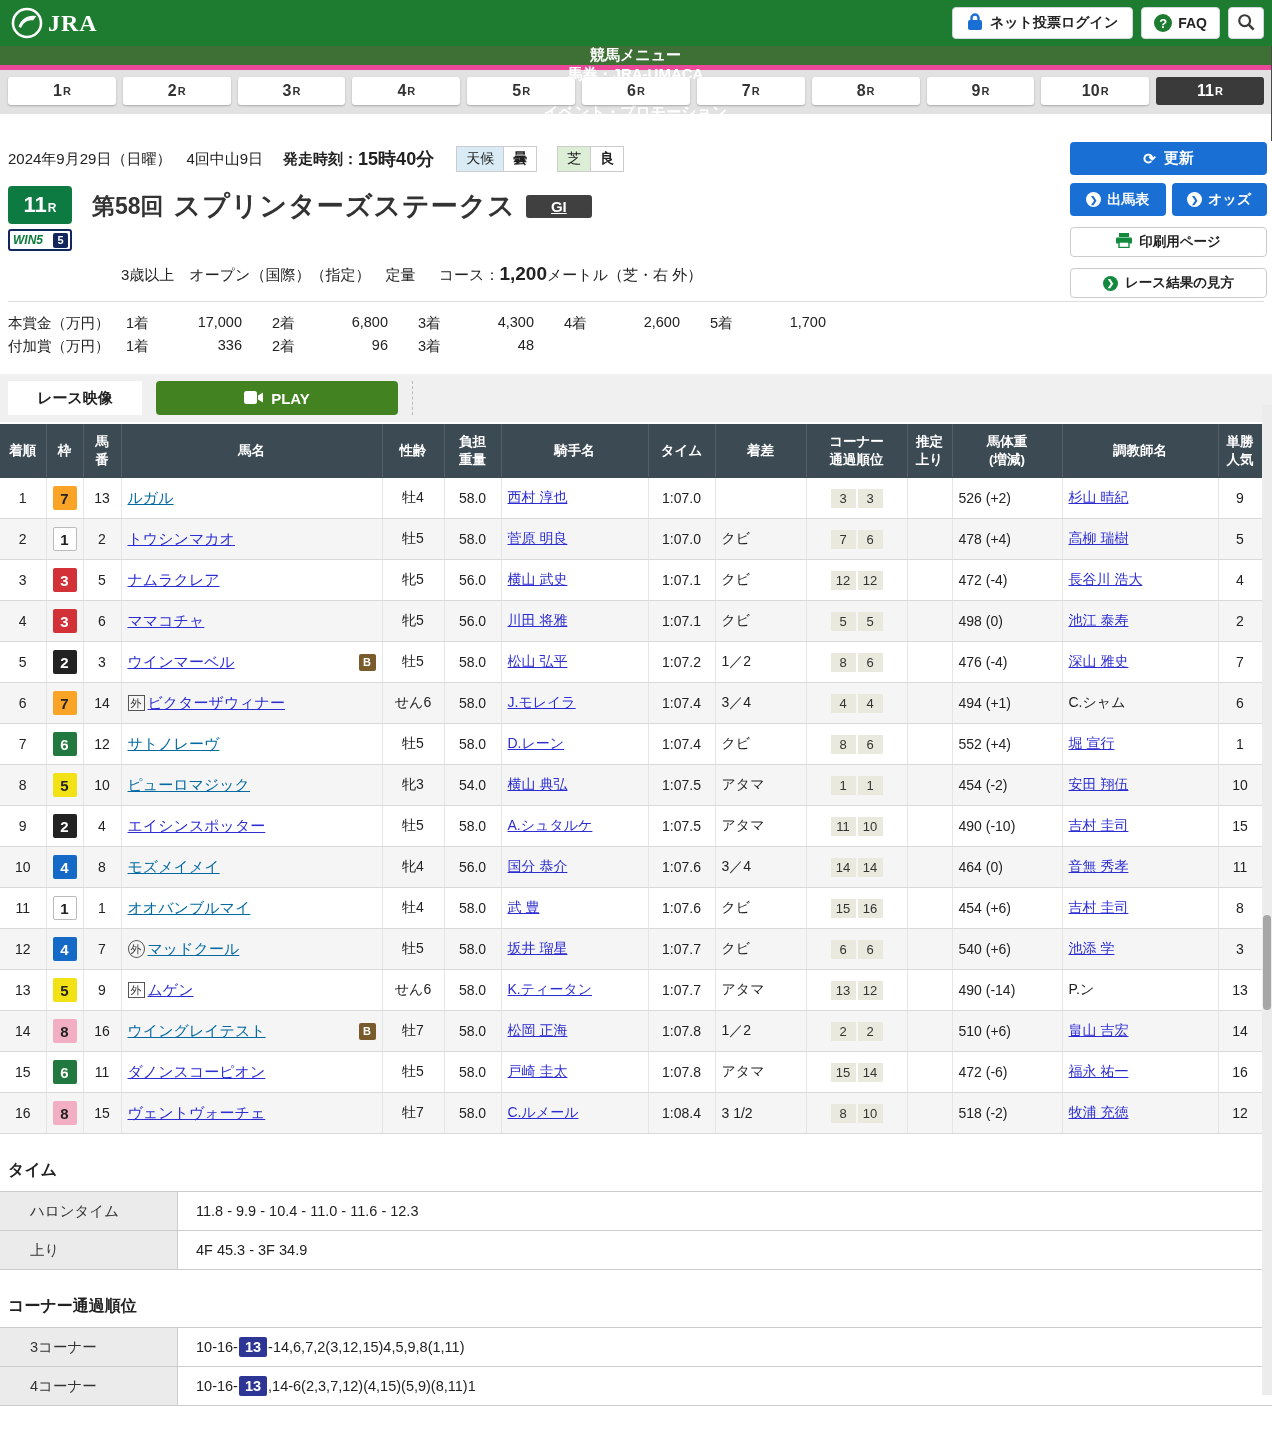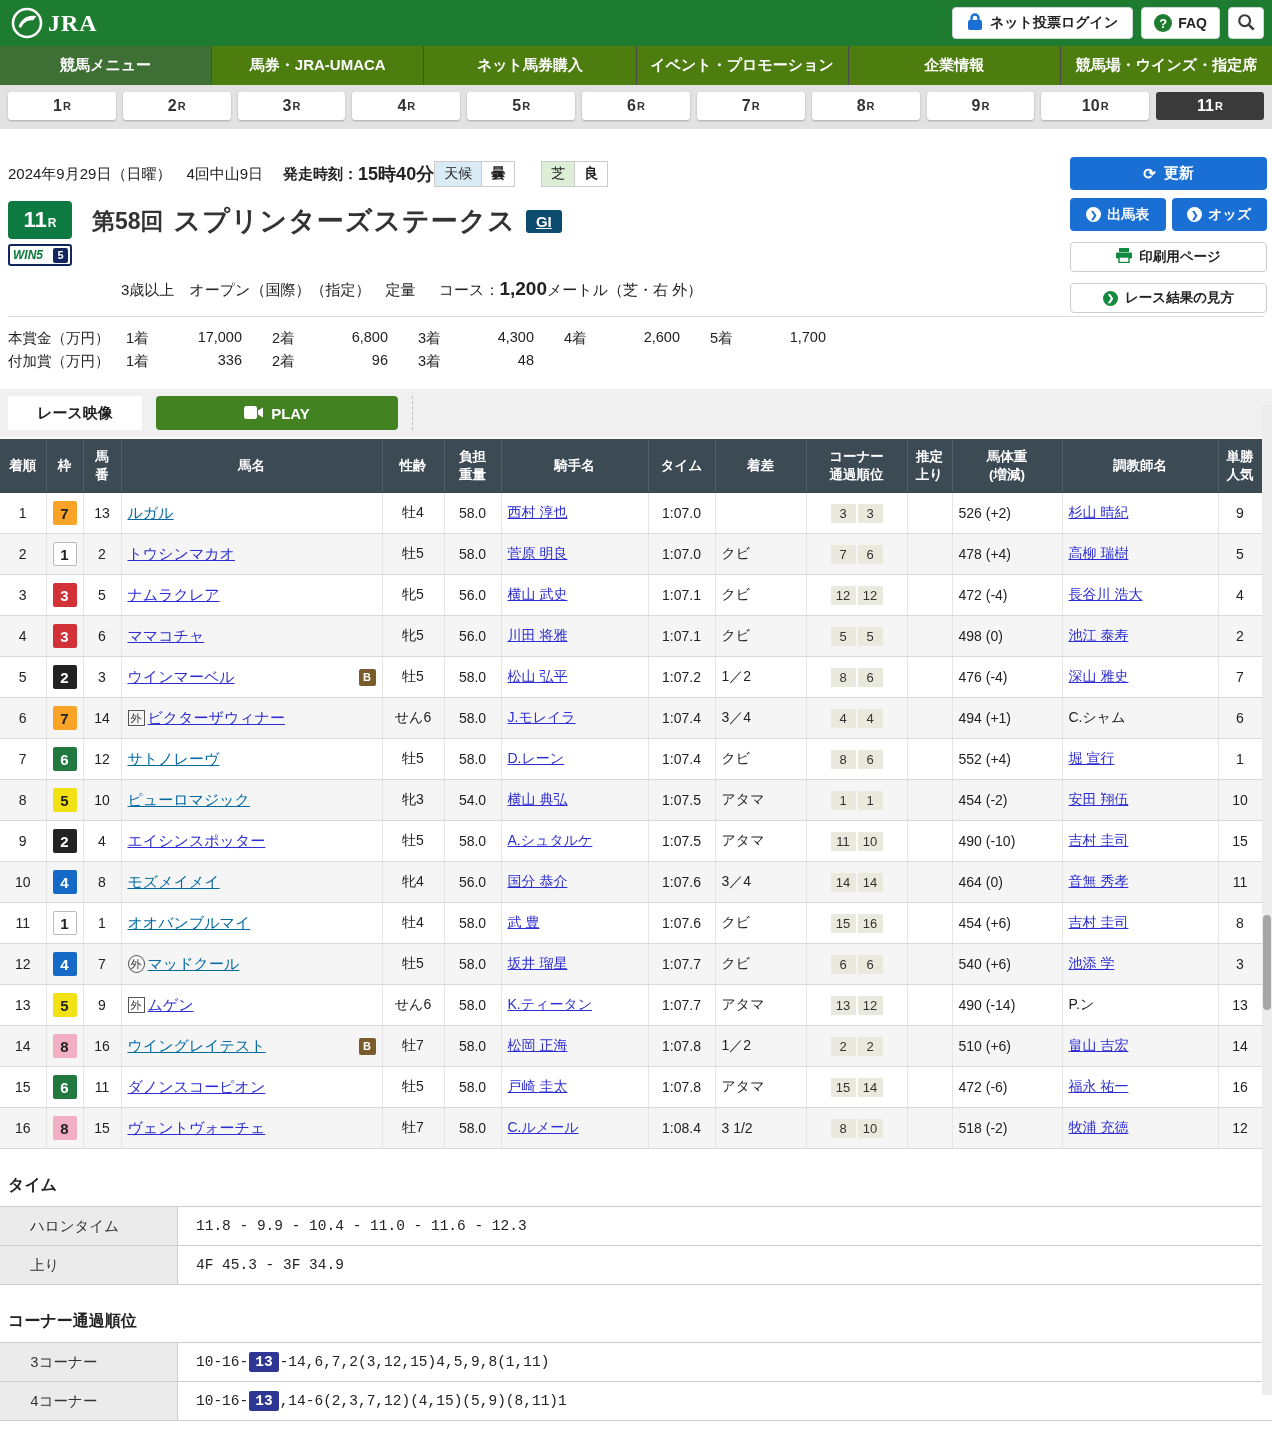--- a/index.html
+++ b/index.html
@@ -11,56 +11,56 @@
   .logo { display: flex; align-items: center; gap: 4px; }
   .logo svg { display: block; }
   .logo-text { color: #fff; font-size: 24px; font-weight: bold; letter-spacing: 1px; font-family: "Liberation Serif", serif; }
   .top-right { margin-left: auto; display: flex; align-items: center; gap: 8px; }
   .btn-login { display: flex; align-items: center; gap: 7px; background: #fff; border: 1px solid #cfd8dc; border-radius: 4px; height: 32px; padding: 0 14px; font-size: 14px; font-weight: bold; color: #222; cursor: pointer; }
   .btn-faq { display: flex; align-items: center; gap: 6px; background: #fff; border: 1px solid #cfd8dc; border-radius: 4px; height: 32px; padding: 0 12px; font-size: 14px; font-weight: bold; color: #222; cursor: pointer; }
   .faq-q { width: 18px; height: 18px; border-radius: 50%; background: #1d7c2f; color: #fff; font-size: 13px; font-weight: bold; display: flex; align-items: center; justify-content: center; }
   .btn-search { width: 36px; height: 32px; background: #fff; border: 1px solid #cfd8dc; border-radius: 4px; display: flex; align-items: center; justify-content: center; cursor: pointer; }
 
   
-  .main-nav { height: 39px; background: #4d7c0f; display: flex; }
+  .main-nav { height: 24px; background: #ec4899; display: flex; flex-direction: column; }
   .nav-item { flex: 1; display: flex; align-items: center; justify-content: center; color: #fff; font-size: 15px; font-weight: bold; border-right: 1px solid #4a4a4a; cursor: pointer; }
   .nav-item:last-child { border-right: none; }
   .nav-item.selected { background: #3e7036; }
 
   
   .race-tabs { background: #e2e2e2; padding: 7px 8px 9px 8px; display: flex; gap: 7px; }
   .race-tab { flex: 1; height: 28px; background: #fff; border-radius: 3px; box-shadow: 0 1px 2px rgba(0,0,0,.25); display: flex; align-items: center; justify-content: center; font-size: 16px; font-weight: bold; color: #333; cursor: pointer; }
   .race-tab .r { font-size: 11px; font-weight: bold; margin-left: 1px; }
   .race-tab.selected { background: #3a3a3a; color: #fff; box-shadow: none; }
 
   
   .race-head { position: relative; padding: 32px 8px 0 8px; }
   .date-line { display: flex; align-items: center; font-size: 15px; color: #222; }
   .date-text { margin-right: 20px; }
   .start-label { font-weight: bold; }
   .start-time { font-weight: bold; font-size: 18px; }
-  .chips { display: flex; gap: 26px; }
+  .chips { display: flex; gap: 20px; margin-left: 22px; }
   .chip { display: flex; border: 1px solid #ccc; font-size: 14px; }
   .chip .k { padding: 3px 9px; }
   .chip .v { padding: 3px 9px; background: #fff; border-left: 1px solid #ccc; font-weight: bold; }
   .chip.weather .k { background: #d9ecf5; }
   .chip.turf .k { background: #ddeed6; }
 
   .title-area { display: flex; margin-top: 14px; }
   .badge-col { width: 84px; }
   .race-no-badge { width: 64px; height: 38px; background: #0c7a41; border-radius: 4px; color: #fff; display: flex; align-items: center; justify-content: center; font-size: 22px; font-weight: bold; }
   .race-no-badge .r { font-size: 12px; margin-left: 1px; margin-top: 6px; }
   .win5 { margin-top: 5px; width: 64px; height: 22px; border: 2px solid #13265e; border-radius: 3px; background: #fff; display: flex; align-items: center; justify-content: space-between; padding: 0 2px 0 3px; }
   .win5-text { color: #0a7a3a; font-weight: bold; font-style: italic; font-size: 12px; letter-spacing: 0; }
   .win5-num { background: #13265e; color: #fff; width: 15px; height: 15px; font-size: 11px; font-weight: bold; display: flex; align-items: center; justify-content: center; border-radius: 2px; }
   .title-col { padding-top: 2px; }
   .title-line { display: flex; align-items: center; gap: 10px; }
   .title-prefix { font-size: 23px; font-weight: bold; }
   .race-title { font-size: 27px; font-weight: bold; letter-spacing: 1px; }
-  .grade-badge { background: #0c4a6e; color: #fff; font-weight: bold; font-size: 15px; padding: 3px 10px; border-radius: 3px; text-decoration: underline; }
+  .grade-badge { background: #404040; color: #fff; font-weight: bold; font-size: 15px; padding: 3px 25px; border-radius: 3px; text-decoration: underline; }
   .conditions { margin: 12px 0 0 113px; font-size: 15px; color: #222; }
   .conditions .dist { font-weight: bold; font-size: 19px; }
   .head-divider { border: none; border-top: 1px solid #ddd; margin: 16px 0 0 0; }
 
   
   .actions { position: absolute; top: 28px; right: 5px; width: 197px; }
   .btn-refresh { width: 100%; height: 33px; background: #1a6fd4; border: none; border-radius: 4px; color: #fff; font-size: 15px; font-weight: bold; display: flex; align-items: center; justify-content: center; gap: 8px; cursor: pointer; }
   .actions-row { display: flex; gap: 6px; margin-top: 8px; }
   .btn-blue { flex: 1; height: 33px; background: #1a6fd4; border: none; border-radius: 4px; color: #fff; font-size: 14px; font-weight: bold; display: flex; align-items: center; justify-content: center; gap: 6px; cursor: pointer; }
   .circ { width: 15px; height: 15px; border-radius: 50%; background: #fff; color: #1a6fd4; font-size: 9px; font-weight: bold; display: flex; align-items: center; justify-content: center; }
@@ -101,21 +101,21 @@
   a.lnk.visited { color: #0369a1; }
   a.lnk.sm { font-size: 14px; }
   .mark { font-size: 11px; color: #333; border: 1px solid #555; margin-right: 3px; flex: none; line-height: 1; }
   .mark.sq { padding: 1.5px 2px; }
   .mark.rd { border-radius: 50%; padding: 2.5px 2px; }
   .bq { margin-left: auto; background: #7a5b2b; color: #fff; width: 17px; height: 17px; border-radius: 2px; display: flex; align-items: center; justify-content: center; font-size: 11px; font-weight: bold; flex: none; }
   .cchip { display: inline-block; width: 25px; padding: 2px 0; background: #e9e9dd; color: #333; font-size: 13px; text-align: center; margin: 0 1px; }
 
   
   .sec-title { font-size: 16px; font-weight: bold; color: #222; margin: 26px 8px 10px 8px; }
-  .kv-table { width: 1272px; border-top: 1px solid #ccc; font-family: Liberation Mono, monospace; }
+  .kv-table { width: 1272px; border-top: 1px solid #ccc; }
   .kv-row { display: flex; border-bottom: 1px solid #ccc; min-height: 39px; }
   .kv-label { width: 178px; background: #ebebeb; display: flex; align-items: center; padding-left: 30px; font-size: 14.5px; color: #333; border-right: 1px solid #ccc; }
   .kv-value { flex: 1; display: flex; align-items: center; padding-left: 18px; font-size: 14.5px; color: #222; }
   .hl-num { background: #2d3694; color: #fff; font-weight: bold; padding: 2px 6px; border-radius: 2px; margin: 0 1px; }
 
   
   .scroll-track { position: absolute; right: 0; top: 405px; width: 10px; height: 990px; background: #ececec; }
   .scroll-thumb { position: absolute; left: 1px; top: 510px; width: 8px; height: 95px; background: #a6a6a6; border-radius: 4px; }
 </style>
 </head>

